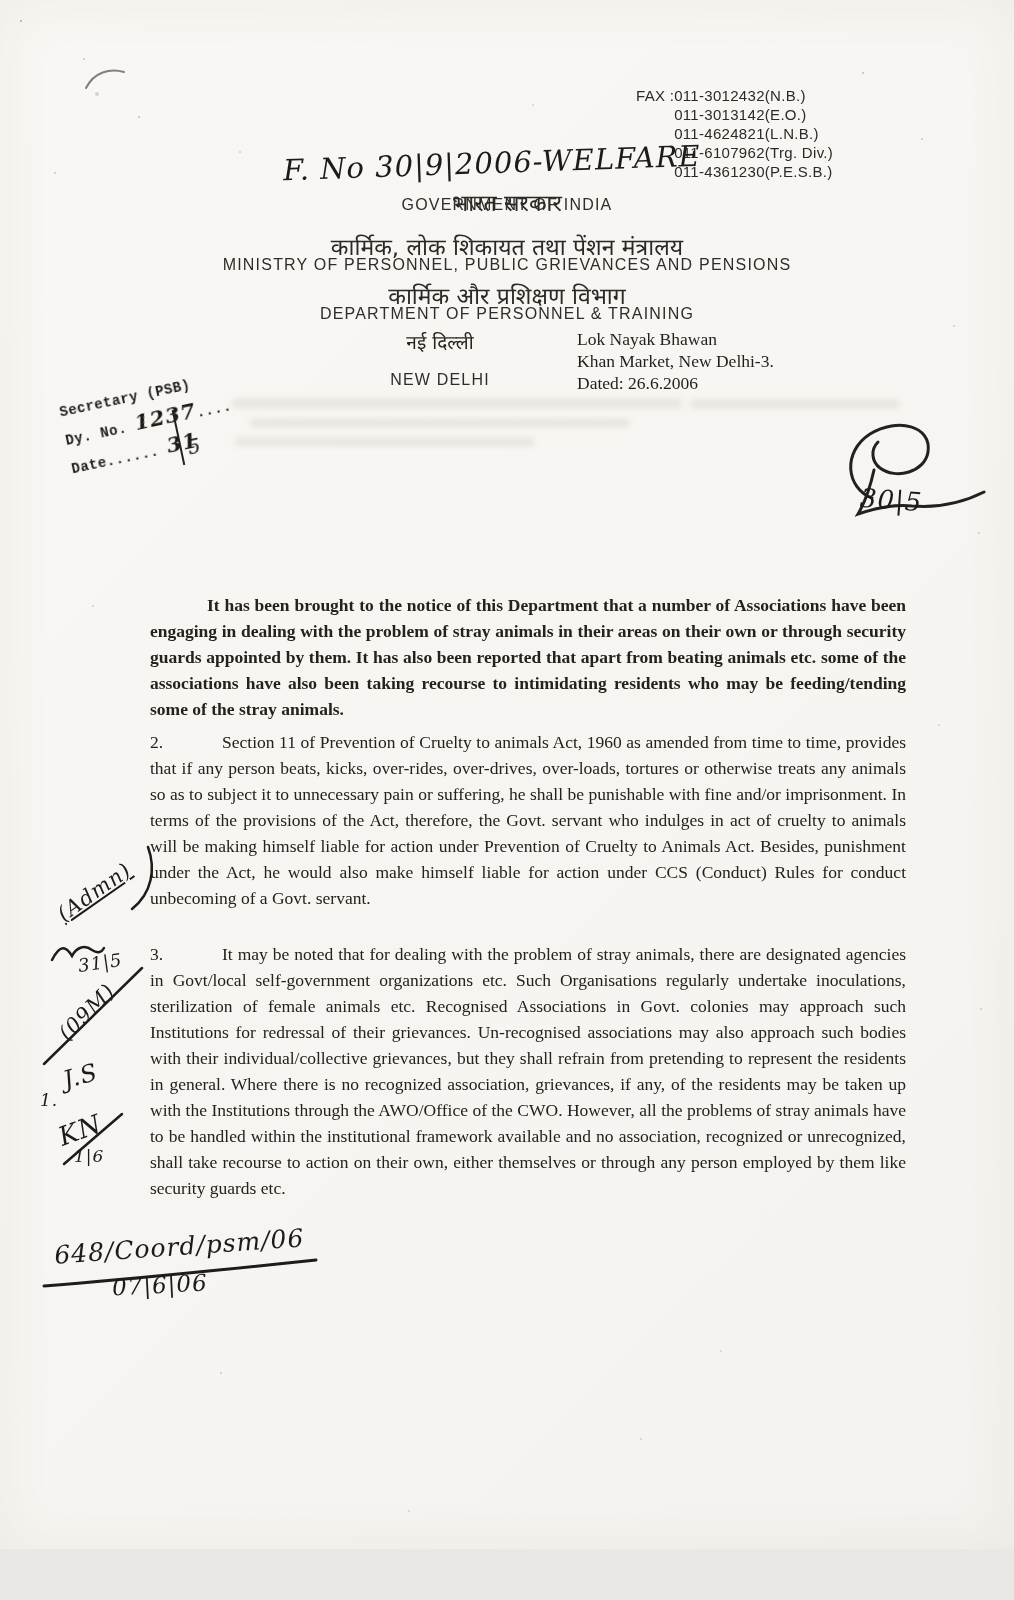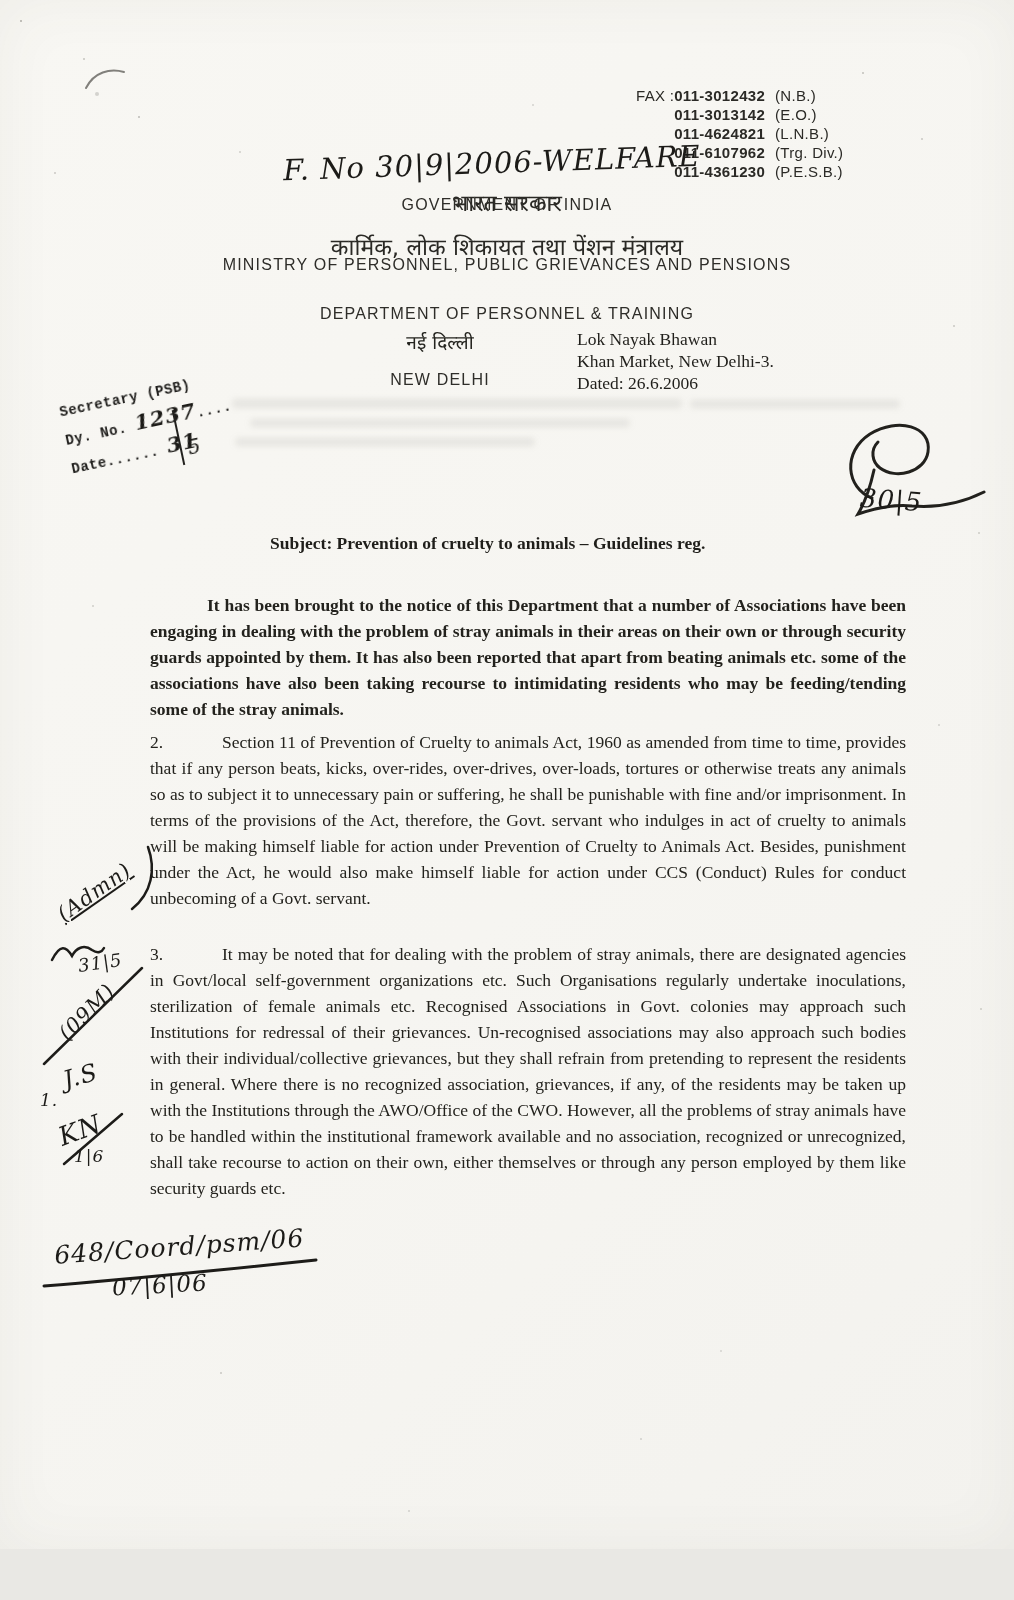--- a/index.html
+++ b/index.html
@@ -18,21 +18,21 @@
   .dev{font-family:"DejaVu Sans",sans-serif;}
   .hand{
     font-family:"DejaVu Serif",serif;
     font-style:italic;
     color:#1c1b18;
     letter-spacing:1px;
     white-space:nowrap;
   }
   .fax{font-size:15px;line-height:19px;color:#2b2a26;letter-spacing:.3px;}
   .fax td{padding:0 0 0 0;vertical-align:top;}
-  .fax .num{padding-right:10px;font-weight:bold;}
+  .fax .num{}
   .hdr-center{left:0;width:1014px;text-align:center;}
   .hdr-hi{font-size:23px;color:#2a2925;}
   .hdr-en{font-size:16px;letter-spacing:1.2px;color:#2e2d29;}
   .addr{font-size:17.5px;line-height:22px;text-align:left;color:#201f1b;}
   .para{
     width:756px;left:150px;
     font-size:17.5px;line-height:26px;
     text-align:justify;color:#23221d;
   }
   .para .pnum{display:inline-block;width:72px;}
@@ -110,20 +110,21 @@
     </tr>
   </tbody>
     </table>
 
   <div class="abs hand" style="left:283px;top:146px;font-size:29px;transform:rotate(-2deg);">F. No 30|9|2006-WELFARE</div>
 
   <div class="abs hdr-center dev hdr-hi" style="top:186px;">भारत सरकार</div>
   <div class="abs hdr-center sans hdr-en" style="top:196px;">GOVERNMENT OF INDIA</div>
   <div class="abs hdr-center dev hdr-hi" style="top:230px;">कार्मिक, लोक शिकायत तथा पेंशन मंत्रालय</div>
   <div class="abs hdr-center sans hdr-en" style="top:256px;">MINISTRY OF PERSONNEL, PUBLIC GRIEVANCES AND PENSIONS</div>
+  <div class="abs hdr-center dev hdr-hi" style="top:279px;">कार्मिक और प्रशिक्षण विभाग</div>
   <div class="abs dev" style="left:80px;top:329px;width:720px;text-align:center;font-size:19px;">नई दिल्ली</div>
 
   <div class="abs hdr-center sans hdr-en" style="top:305px;">DEPARTMENT OF PERSONNEL &amp; TRAINING</div>
   <div class="abs sans hdr-en" style="left:80px;top:353px;width:720px;text-align:center;margin-top:18px;">NEW DELHI</div>
 
   <div class="abs addr" style="left:577px;top:328px;width:300px;">
     <div>Lok Nayak Bhawan</div>
     <div>Khan Market, New Delhi-3.</div>
     <div>Dated: 26.6.2006</div>
   </div>
@@ -147,21 +148,20 @@
   <div class="abs ghost" style="left:235px;top:438px;width:300px;height:8px;"></div>
   <div class="abs ghost" style="left:690px;top:400px;width:210px;height:8px;"></div>
 
 
   <svg class="abs" style="left:828px;top:412px;" width="160" height="110">
     <path d="M44,86 C18,76 14,40 42,22 C70,5 104,14 100,40 C97,60 68,68 52,56 C44,50 42,38 50,30" stroke="#22211d" stroke-width="3" fill="none" stroke-linecap="round"></path>
     <path d="M46,58 C42,76 36,92 30,102 C48,96 66,92 84,94 C108,96 132,92 156,80" stroke="#22211d" stroke-width="3" fill="none" stroke-linecap="round"></path>
   </svg>
   <div class="abs hand" style="left:860px;top:485px;font-size:26px;transform:rotate(4deg);">30|5</div>
 
-  <div class="abs subject" style="left:270px;top:533px;">Subject: Prevention of cruelty to animals – Guidelines reg.</div>
 
   <div class="abs para p-first" style="top:592px;font-weight:bold;">
     <span>It has been brought to the notice of this Department that a number of Associations have been engaging in dealing with the problem of stray animals in their areas on their own or through security guards appointed by them. It has also been reported that apart from beating animals etc. some of the associations have also been taking recourse to intimidating residents who may be feeding/tending some of the stray animals.</span>
   </div>
 
   <div class="abs para" style="top:729px;">
     <span class="pnum">2.</span><span>Section 11 of Prevention of Cruelty to animals Act, 1960 as amended from time to time, provides that if any person beats, kicks, over-rides, over-drives, over-loads, tortures or otherwise treats any animals so as to subject it to unnecessary pain or suffering, he shall be punishable with fine and/or imprisonment. In terms of the provisions of the Act, therefore, the Govt. servant who indulges in act of cruelty to animals will be making himself liable for action under Prevention of Cruelty to Animals Act. Besides, punishment under the Act, he would also make himself liable for action under CCS (Conduct) Rules for conduct unbecoming of a Govt. servant.</span>
   </div>
 
   <div class="abs para" style="top:941px;">

